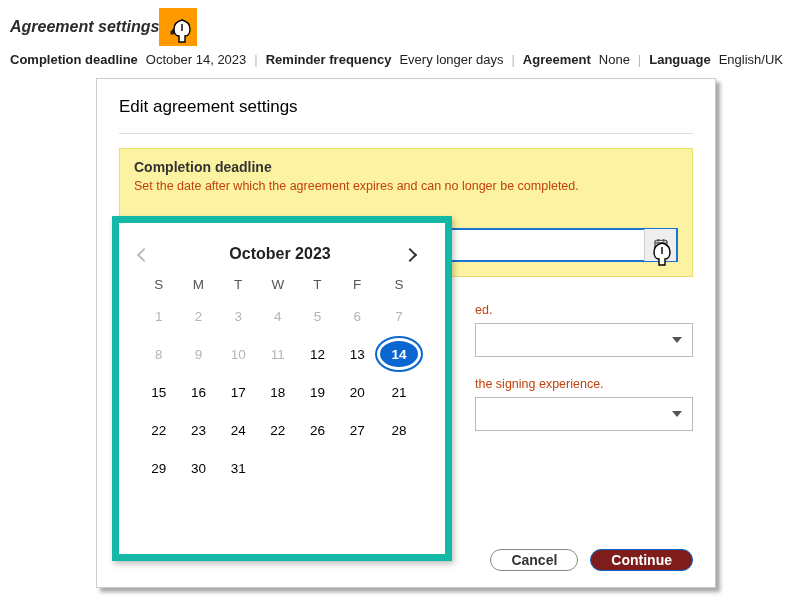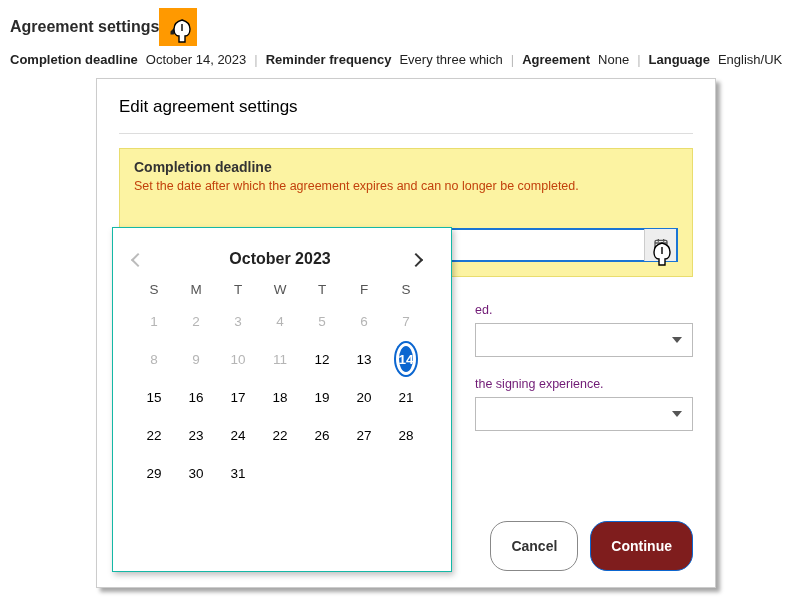--- a/index.html
+++ b/index.html
@@ -1,18 +1,18 @@
 <!DOCTYPE html>
 <html><head>
 <meta charset="utf-8">
 <style>
   * { box-sizing: border-box; margin: 0; padding: 0; font-family: Arial, Helvetica, sans-serif; }
   body { width: 802px; height: 597px; background: #fff; position: relative; overflow: hidden; }
 
-  .header-bar { padding: 8px 10px 4px 10px; display:flex; align-items:center; }
+  .header-bar { padding: 8px 10px 4px 10px; display:flex; align-items:center; font-style:italic;}
   .header-title { font-weight:700; font-size:16px; color:#2b2b2b; }
   .edit-highlight { width:38px; height:38px; background:#ff9900; display:inline-flex; align-items:center; justify-content:center; position:relative; }
   .edit-highlight svg.pencil { width:20px; height:20px; }
   .cursor { position:absolute; left:10px; top:10px; }
 
   .summary-row { padding:2px 10px 10px 10px; font-size:13px; color:#222; display:flex; align-items:center; gap:8px; }
   .summary-row b { font-weight:700; }
   .sep { color:#bbb; }
 
   .modal {
@@ -27,51 +27,51 @@
     background:#fcf3a2; border:1px solid #e9dd6e; padding:10px 14px 14px 14px;
   }
   .field-yellow .f-label { font-size:14px; font-weight:700; color:#333; margin-bottom:4px; }
   .field-yellow .f-desc  { font-size:12.5px; color:#c2410c; margin-bottom:10px; }
 
   .date-input-wrap { position:relative; display:flex; align-items:center; background:#fff; border:2px solid #1a74d4; height:34px;margin-top:35px; }
   .date-input { flex:1; border:0; outline:0; padding:0 10px; font-size:13px; letter-spacing:1px; }
   .cal-btn { width:32px; height:32px; background:#eee; border-left:1px solid #ccc; display:flex; align-items:center; justify-content:center; position:relative;}
   .cal-btn .cursor2 { position:absolute; left:4px; top:12px; }
 
-  .hidden-field { margin-top:14px; font-size:12.5px; color:#701a75; }
+  .hidden-field { margin-top:14px; font-size:12.5px; color:#c2410c; }
   .hidden-field .desc{ margin-bottom:6px; }
   .select-like { height:34px; border:1px solid #bbb; display:flex; align-items:center; justify-content:flex-end; padding:0 10px; }
   .chev-down { width:0;height:0;border-left:5px solid transparent;border-right:5px solid transparent;border-top:6px solid #555; }
   .eye-off { width:20px; height:20px; }
 
   .footer-btns { position:absolute; right:22px; bottom:16px; display:flex; gap:12px; }
-  .btn { height:50px; padding:8px 20px; border-radius:17px; font-size:14px; font-weight:700; display:inline-flex; align-items:center; justify-content:center; cursor:pointer; }
+  .btn { height:22px; padding:8px 20px; border-radius:17px; font-size:14px; font-weight:700; display:inline-flex; align-items:center; justify-content:center; cursor:pointer; }
   .btn-cancel { background:#fff; border:1.5px solid #888; color:#333; }
   .btn-continue { background:#7f1d1d; border:1.5px solid #0b66d0; color:#fff; }
 
   
   .calendar {
-    position:absolute; left:15px; top:148px; width:340px; height:345px;
-    background:#fff; border:1px solid #14b8a6; box-shadow:2px 3px 6px rgba(0,0,0,.25);
+    position:absolute; left:15px; top:137px; width:340px; height:345px;
+    background:#fff; border:7px solid #14b8a6; box-shadow:2px 3px 6px rgba(0,0,0,.25);
     padding:22px 24px 14px 20px; z-index:5;
   }
   .cal-head { display:flex; align-items:center; justify-content:space-between; margin-bottom:14px;}
   .cal-head .nav { width:16px;height:16px; cursor:pointer; }
   .cal-head .title { font-size:16px; font-weight:700; color:#222; }
   .chev-left,.chev-right{ display:inline-block; width:10px;height:10px;border-top:2px solid #333;border-right:2px solid #333;}
   .chev-left{ transform:rotate(-135deg);}
   .chev-right{ transform:rotate(45deg);}
   .nav.disabled .chev-left{ border-color:#bbb; }
 
   .cal-grid { display:grid; grid-template-columns:repeat(7,1fr); row-gap:10px; text-align:center; font-size:13.5px;}
   .cal-dow { color:#555; font-weight:400; }
   .cal-cell { height:28px; display:flex; align-items:center; justify-content:center; cursor:pointer;}
   .cal-cell.dim { color:#b5b5b5; cursor:default;}
   .cal-cell.sel {
-    width:20px;height:32px;border-radius:50%;
+    width:44px;height:32px;border-radius:50%;
     background:#0b66d0;color:#fff;border:3px solid #fff; box-shadow:0 0 0 2px #0b66d0;
     font-weight:700; margin:-2px auto;
   }
 </style>
 </head>
 <body>
 
 <div class="header-bar">
   <span class="header-title">Agreement settings</span>
   <span class="edit-highlight">
@@ -83,21 +83,21 @@
       <path fill="none" stroke="#000" stroke-width="1.4" d="M13 6v7"></path>
     </svg>
   </span>
 </div>
 
 <div class="summary-row">
   <b>Completion deadline</b>
   <span>October 14, 2023</span>
   <span class="sep">|</span>
   <b>Reminder frequency</b>
-  <span>Every three which</span>
+  <span>Every longer days</span>
   <span class="sep">|</span>
   <b>Agreement</b>
   <span>None</span>
   <span class="sep">|</span>
   <b>Language</b>
   <span>English/UK</span>
 </div>
 
 <div class="modal">
   <div class="modal-title">Edit agreement settings</div>

